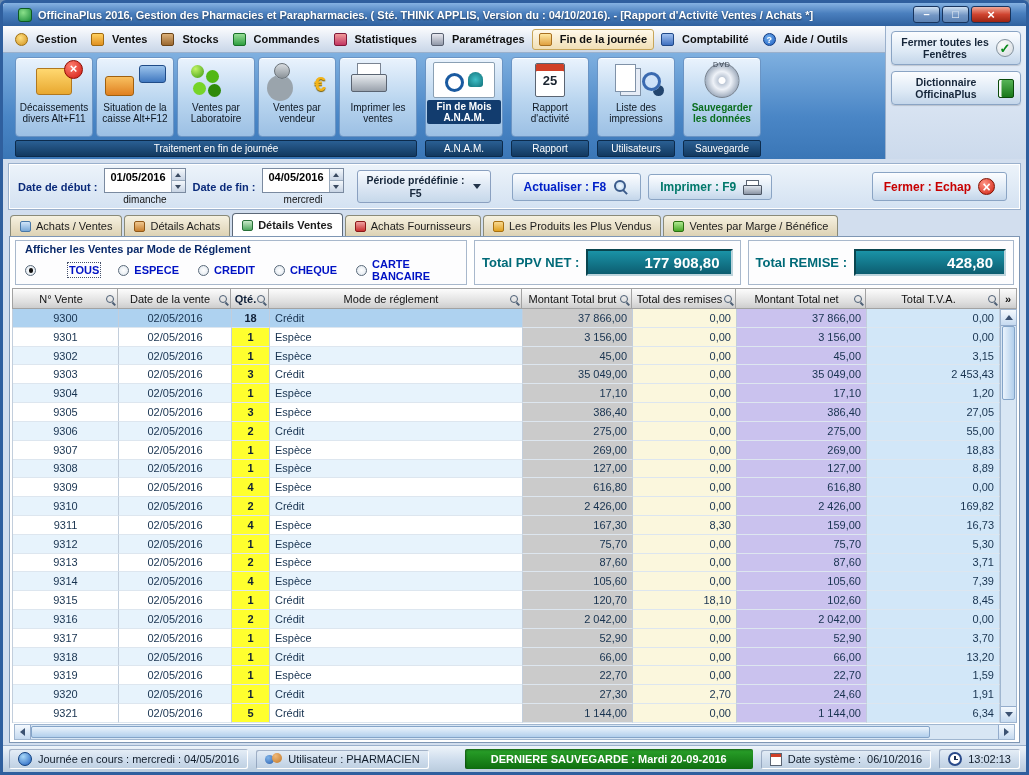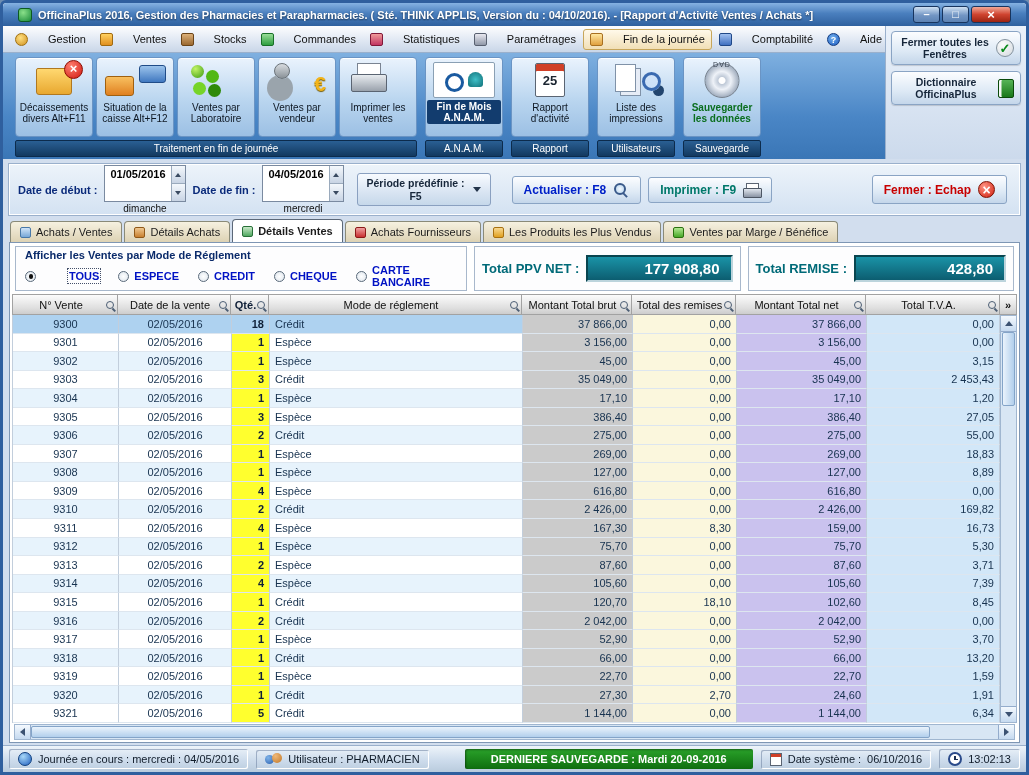--- a/index.html
+++ b/index.html
@@ -21,21 +21,21 @@
   .wb.min::before { content:"–"; }
   .wb.max::before { content:"□"; }
   .wb.close { width:40px; background:linear-gradient(#f2a896,#cf4430 50%,#9c2312); }
   .wb.close::before { content:"×"; font-size:13px; }
 
   
   .toprow { flex:0 0 131px; display:flex; }
   .topleft { flex:1; display:flex; flex-direction:column; min-width:0; }
   .menubar { flex:0 0 27px; background:linear-gradient(#fdfdfe,#e0e8f3 55%,#c9d6e8);
              border-bottom:1px solid #9ab0cc; display:flex; align-items:center; padding:0 5px; }
-  .mitem { display:flex; align-items:center; gap:20px; padding:3px 6px; font-size:11px; font-weight:normal;
+  .mitem { display:flex; align-items:center; gap:8px; padding:3px 6px; font-size:11px; font-weight:bold;
            color:#101010; border:1px solid transparent; border-radius:3px; white-space:nowrap; }
   .mitem.active { background:linear-gradient(#fff9ea,#f1dfb6); border-color:#c7a65a; }
   .mico { width:13px; height:13px; border-radius:2px; flex:0 0 auto; position:relative; }
   .ic-m-gestion { background:radial-gradient(circle at 40% 35%,#ffe080,#d09020); border-radius:50%; border:1px solid #a07010; }
   .ic-m-ventes { background:linear-gradient(#ffd060,#e09020); border:1px solid #a06a10; }
   .ic-m-stocks { background:linear-gradient(#dcb078,#9a6830); border:1px solid #6a4418; }
   .ic-m-commandes { background:linear-gradient(#97dd97,#2f9f40); border:1px solid #187028; }
   .ic-m-statistiques { background:linear-gradient(#f09a9a,#c23562); border:1px solid #801838; }
   .ic-m-parametrages { background:linear-gradient(#e8e8f0,#9098a8); border:1px solid #586070; }
   .ic-m-fin-journee { background:linear-gradient(#ffe8a0,#e0a040); border:1px solid #a87020; }
@@ -115,21 +115,21 @@
   .ic-x-circle { background:radial-gradient(circle at 35% 30%,#ff9484,#d02010); border:1px solid #7e1000; }
   .ic-x-circle::before { content:"×"; position:absolute; left:0; top:0; width:100%; text-align:center;
         color:#fff; font-weight:bold; font-size:14px; line-height:16px; }
 
   
   .filterrow { flex:0 0 45px; margin:5px 6px 0; background:linear-gradient(#ecf3fa,#d4e2f2);
                border:1px solid #fff; outline:1px solid #9ab0cc; display:flex; align-items:center;
                gap:7px; padding:0 8px; }
   .flabel { font-size:11px; font-weight:bold; color:#0a2a7a; white-space:nowrap; }
   .dfield { display:flex; flex-direction:column; align-items:center; }
-  .dinput { display:flex; align-items:stretch; border:1px solid #7a8aa0; background:#fff; height:37px; }
+  .dinput { display:flex; align-items:stretch; border:1px solid #7a8aa0; background:#fff; height:25px; }
   .dval { font-size:11px; font-weight:bold; padding:2px 5px; color:#000; }
   .spin { width:14px; display:flex; flex-direction:column; border-left:1px solid #9aaabc; }
   .spin > span { flex:1; position:relative; background:linear-gradient(#f4f8fc,#c8d4e4); border-bottom:1px solid #9aaabc; }
   .spin > span:last-child { border-bottom:none; }
   .spin .sarr { position:absolute; left:50%; top:50%; transform:translate(-50%,-50%); width:0; height:0;
         border-left:3px solid transparent; border-right:3px solid transparent; }
   .spin .up .sarr { border-bottom:4px solid #3a4a60; }
   .spin .dn .sarr { border-top:4px solid #3a4a60; }
   .dday { font-size:10px; color:#101010; margin-top:1px; }
   .pselect { display:flex; align-items:center; gap:8px; background:linear-gradient(#f8fbff,#d8e4f2 60%,#c6d8ea);
@@ -199,21 +199,21 @@
            background:#4c5e74; transform:rotate(45deg); }
   .hmore { flex:0 0 17px; justify-content:center; font-weight:bold; }
   .bodyrow { flex:1; display:flex; min-height:0; }
   .gbody { flex:1; display:flex; flex-direction:column; min-width:0; background:#fff; border-left:1px solid #c2cedc; }
   .grow { flex:1; display:flex; min-height:17px; background:#fff; }
   .grow.alt { background:#e7f3fc; }
   .gcell { border-right:1px solid #c2cedc; border-bottom:1px solid #dde6ef; font-size:11px; color:#17324f;
            display:flex; align-items:center; padding:0 5px; white-space:nowrap; overflow:hidden; }
   .c0 { flex:0 0 106px; justify-content:center; }
   .c1 { flex:0 0 113px; justify-content:center; }
-  .c2 { flex:0 0 38px;  justify-content:flex-end; font-weight:bold; color:#102038; }
+  .c2 { flex:0 0 38px;  justify-content:center; font-weight:bold; color:#102038; }
   .c3 { flex:0 0 253px; justify-content:flex-start; }
   .c4 { flex:0 0 110px; justify-content:flex-end; }
   .c5 { flex:0 0 104px; justify-content:flex-end; }
   .c6 { flex:0 0 130px; justify-content:flex-end; }
   .c7 { flex:1; justify-content:flex-end; }
   .gcell.c2 { background:#ffff2e; }
   .gcell.c4 { background:#cbcbcb; }
   .gcell.c5 { background:#fbf7dd; }
   .gcell.c6 { background:#cac2ee; }
   .gcell.c7 { background:#d2e7f8; }

